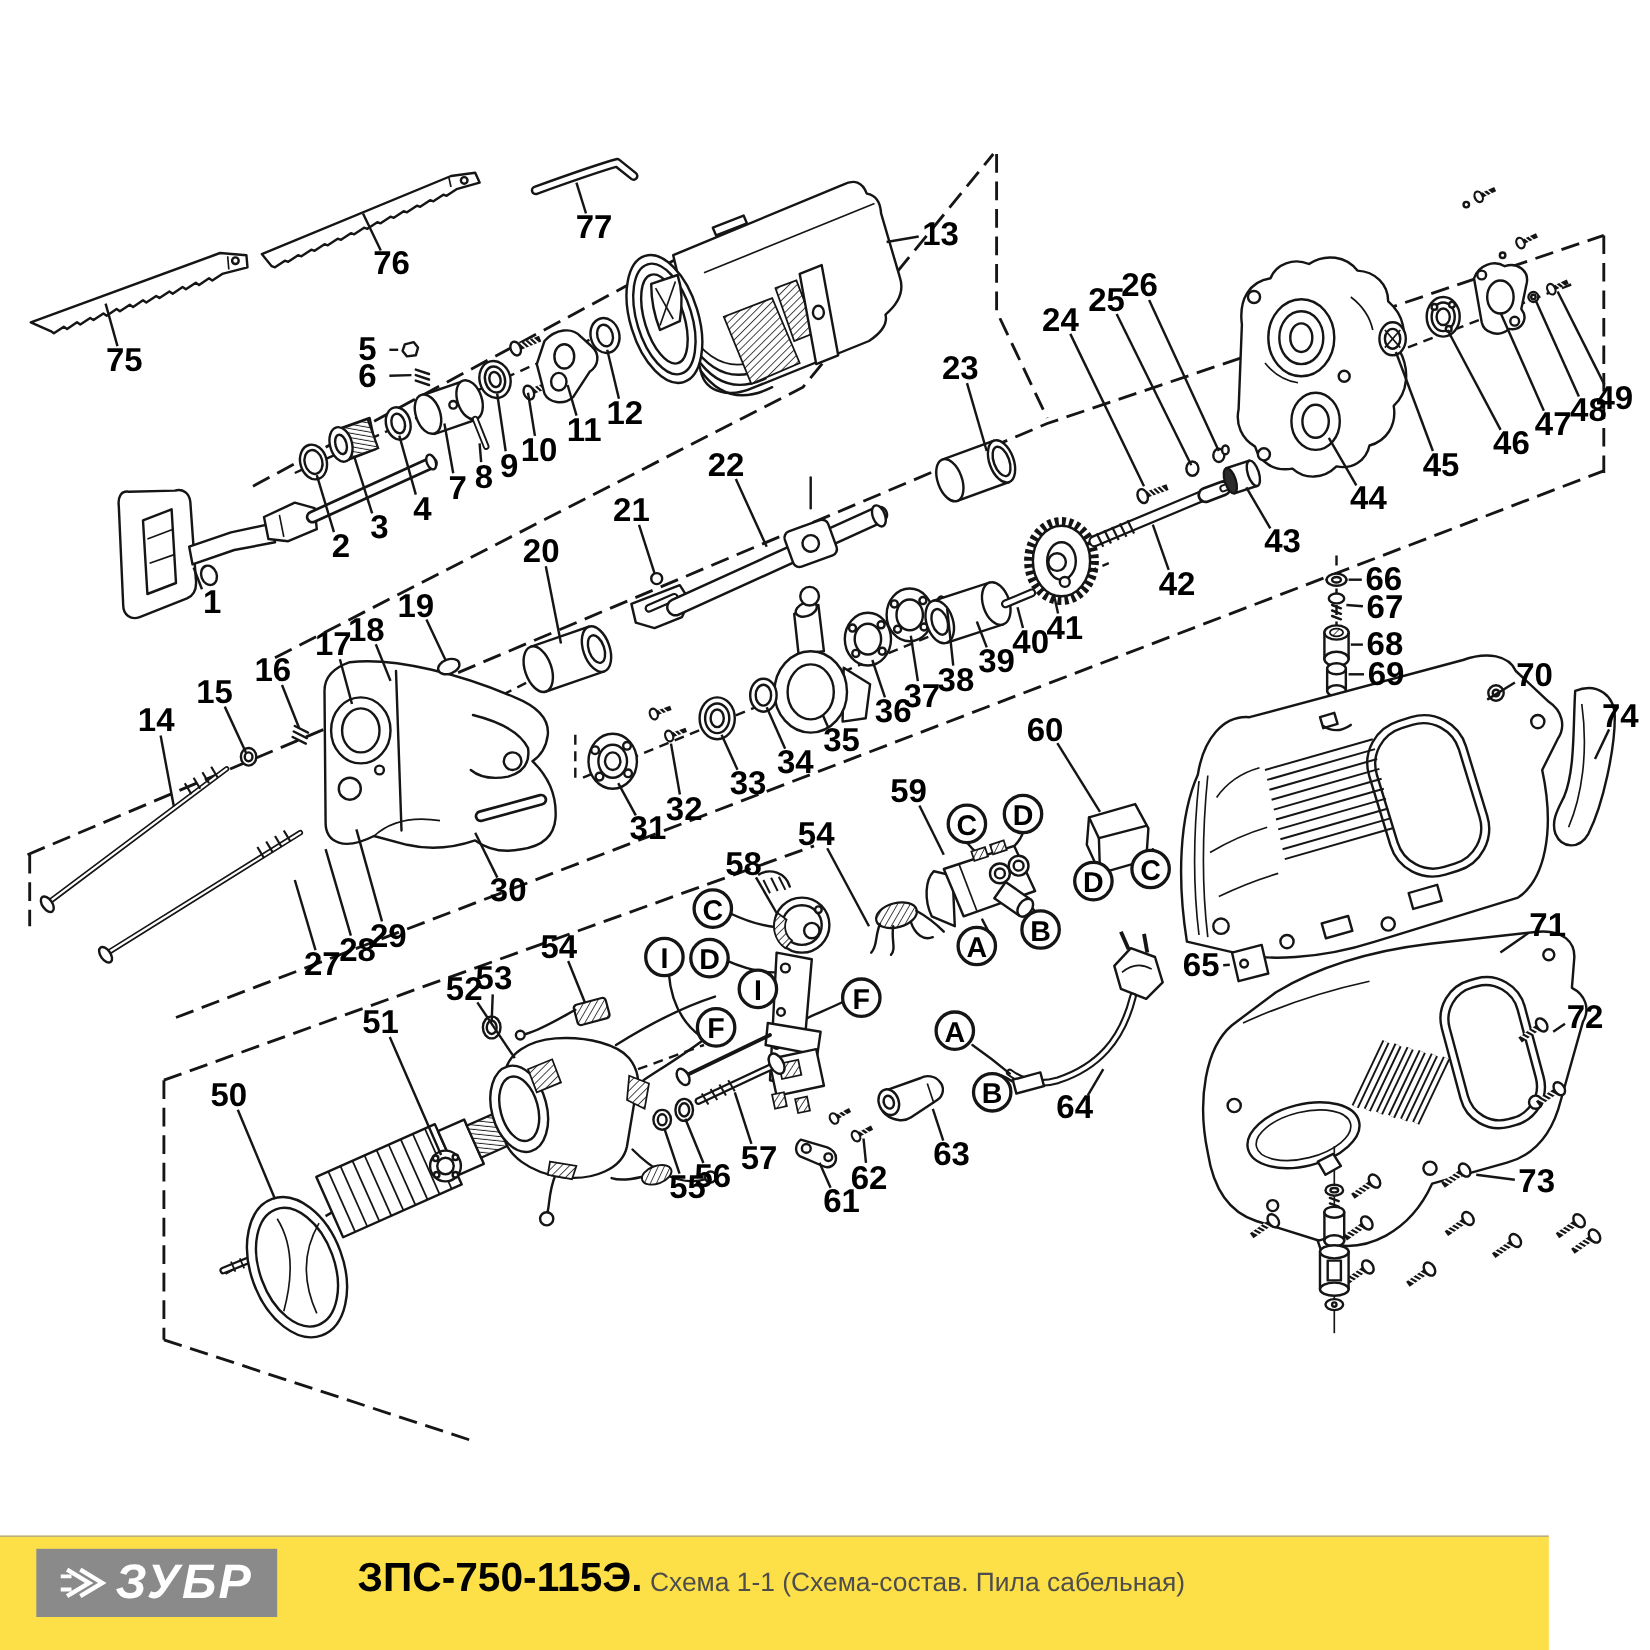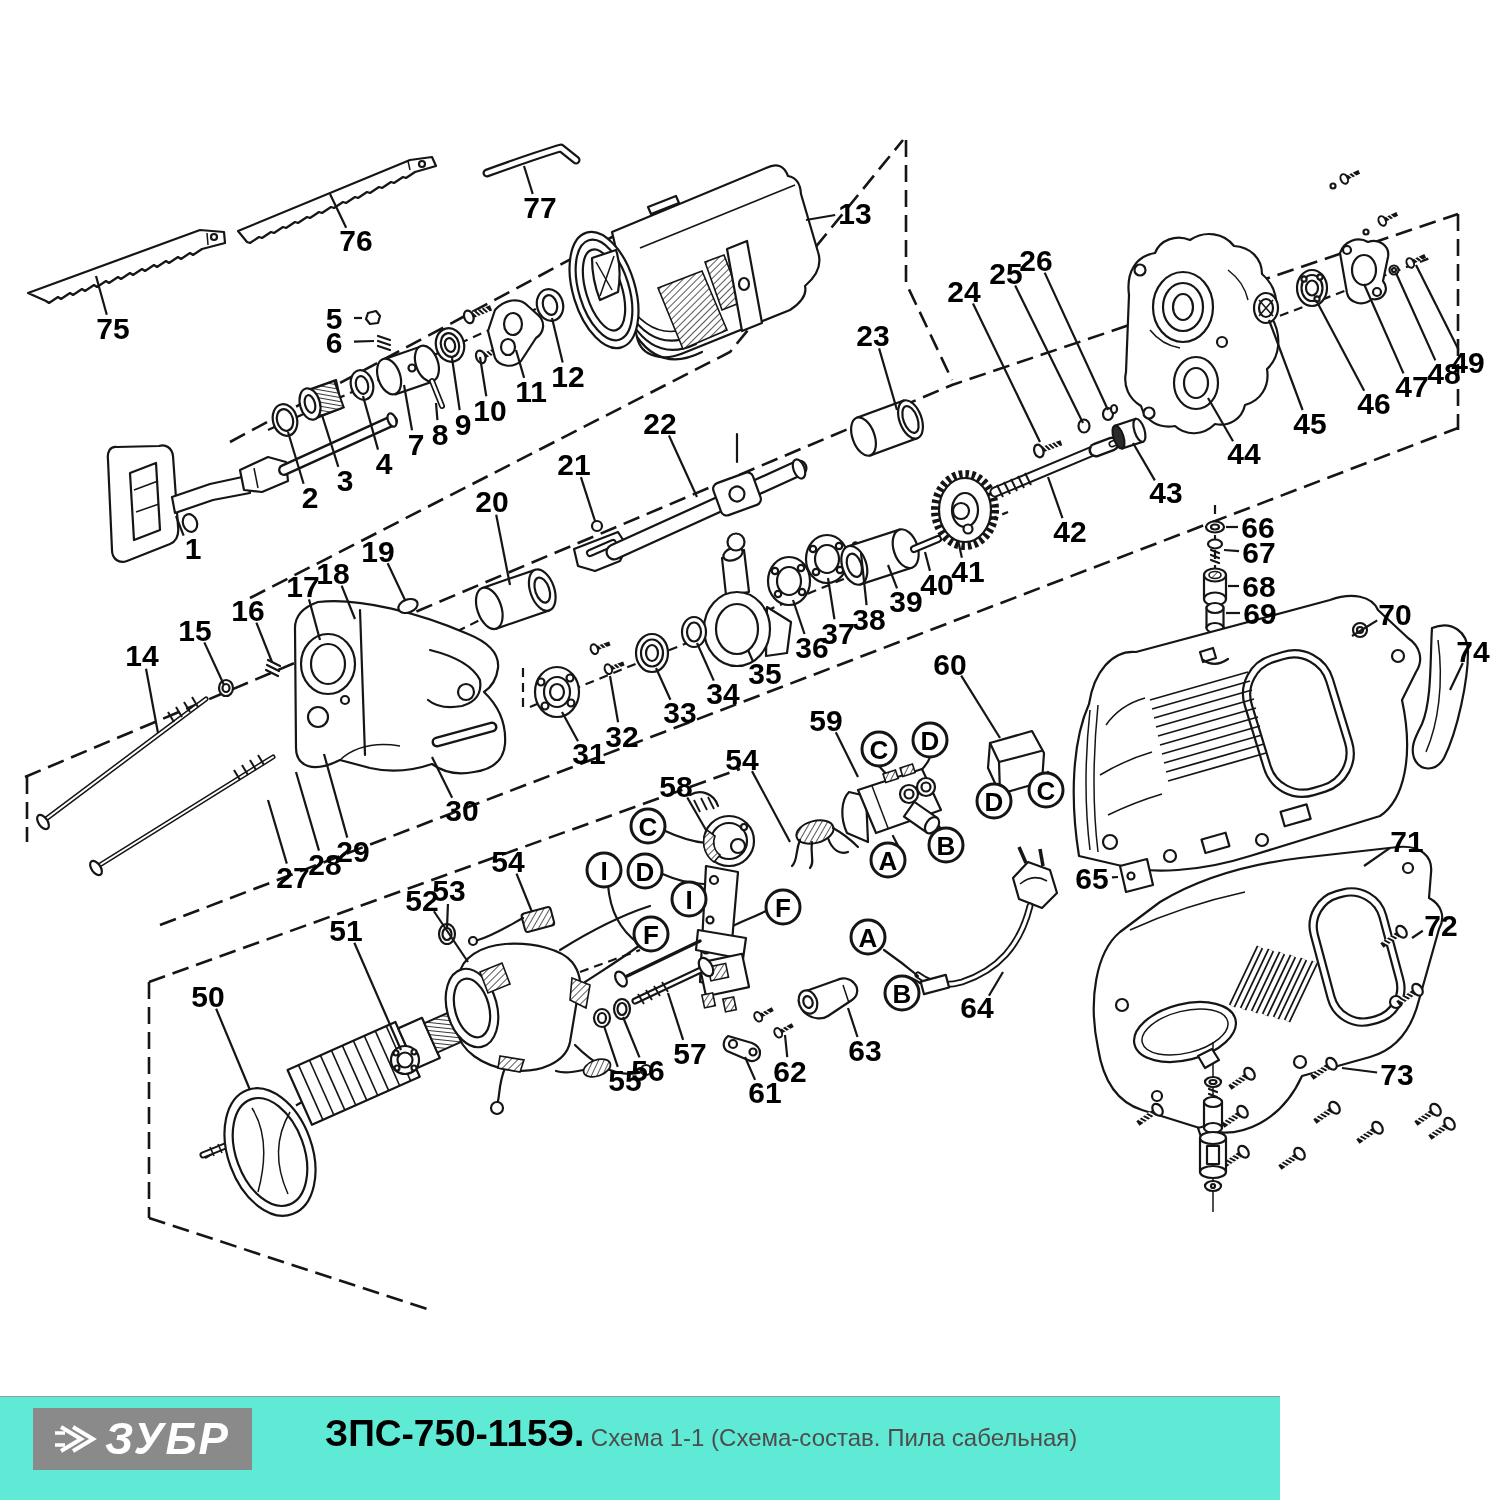--- a/index.html
+++ b/index.html
@@ -9,21 +9,21 @@
   #diagram-svg path,#diagram-svg line,#diagram-svg rect,#diagram-svg ellipse,#diagram-svg circle,#diagram-svg polyline,#diagram-svg polygon{
       vector-effect:none;}
   .ln{stroke:#151515;stroke-width:2.2;fill:none;stroke-linecap:round;stroke-linejoin:round;}
   .fw{stroke:#151515;stroke-width:2.2;fill:#fff;stroke-linecap:round;stroke-linejoin:round;}
   .thin{stroke:#151515;stroke-width:1.5;fill:none;}
   .dash{stroke:#151515;stroke-width:2.6;fill:none;stroke-dasharray:17 8;}
   .dash2{stroke:#151515;stroke-width:2.2;fill:none;stroke-dasharray:9 6;}
   .lbl{font:bold 30px "Liberation Sans",sans-serif;fill:#000;}
   .mk{font:bold 26px "Liberation Sans",sans-serif;fill:#000;}
   .leader{stroke:#151515;stroke-width:2.2;}
-  #footer{position:absolute;left:0;top:1396px;width:1280px;height:104px;background:#5eead4;
+  #footer{position:absolute;left:0;top:1396px;width:1408px;height:104px;background:#fde047;
           border-top:1.5px solid #9a9a9a;}
   #logo{position:absolute;left:33px;top:11px;width:219px;height:62px;background:#8a8a8a;
         display:flex;align-items:center;justify-content:center;}
   #logo .brand{color:#fff;font-weight:bold;font-style:italic;font-size:44px;letter-spacing:2px;margin-left:8px;}
   #title{position:absolute;left:293px;top:16px;white-space:nowrap;}
   #title .model{font-weight:bold;font-size:37px;color:#000;margin-left:32px;}
   #title .subtitle{font-weight:normal;font-size:24px;color:#4d4d4d;}
 </style>
 </head>
 <body>

